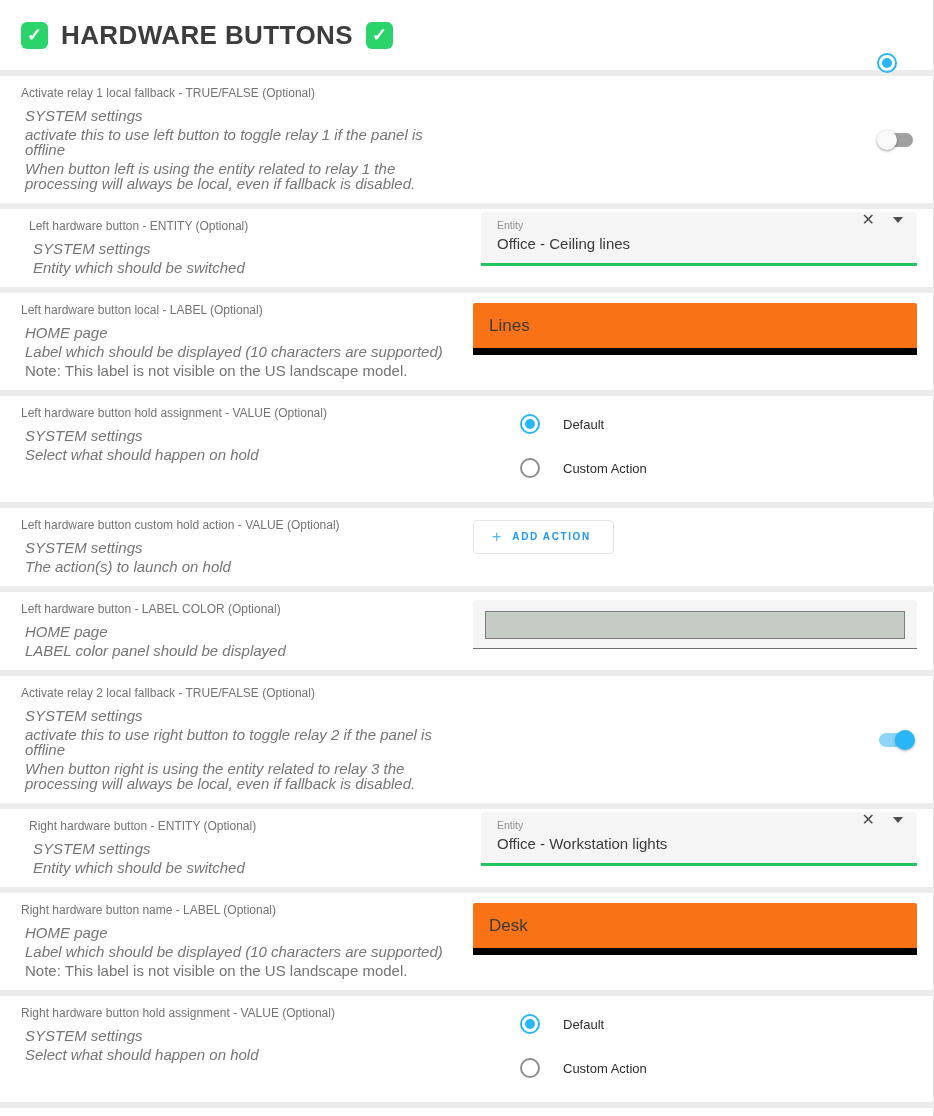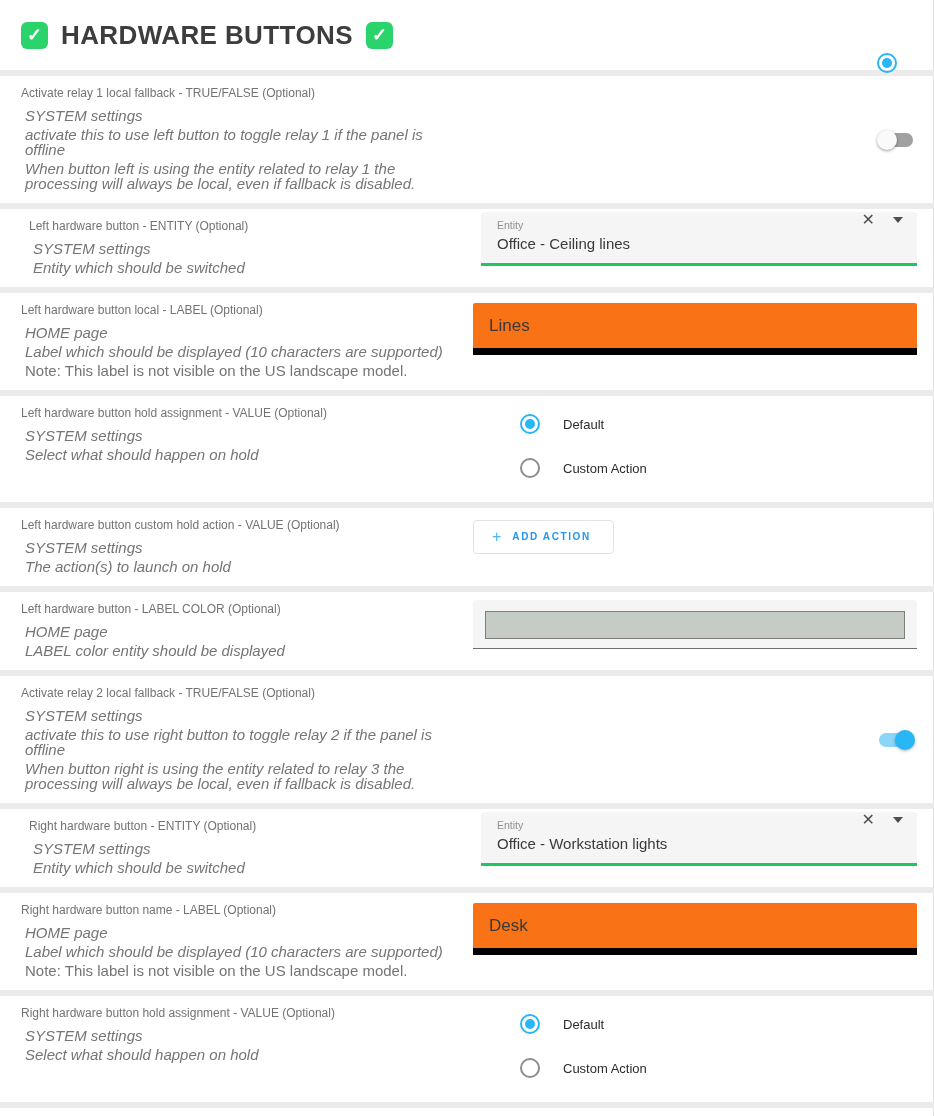--- a/index.html
+++ b/index.html
@@ -180,21 +180,21 @@
       <span class="plus">+</span>
       <span class="btn-label">ADD ACTION</span>
     </button>
   </div>
 </div>
 
 <div class="card row r-color">
   <div class="row-text">
     <h3 class="row-title">Left hardware button - LABEL COLOR (Optional)</h3>
     <p class="desc">HOME page</p>
-    <p class="desc">LABEL color entity should be displayed</p>
+    <p class="desc">LABEL color panel should be displayed</p>
   </div>
   <div class="row-ctrl">
     <div class="color-field">
       <div class="swatch" style="background-color: rgb(197, 203, 197);"></div>
     </div>
   </div>
 </div>
 
 <div class="card row r-toggle">
   <div class="row-text">

